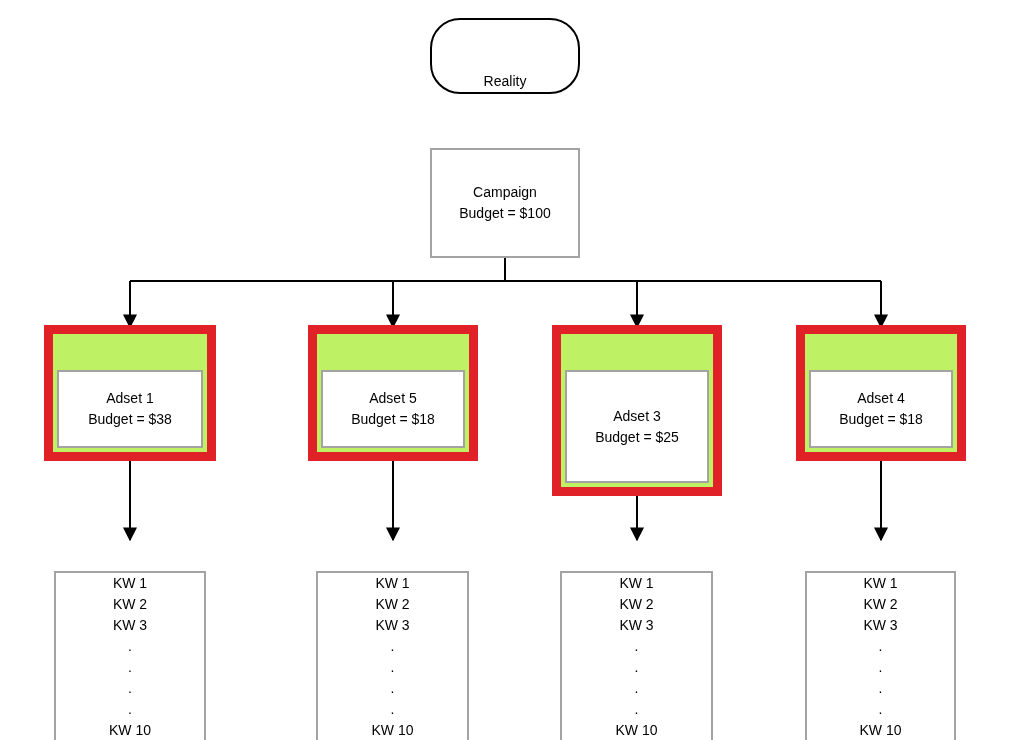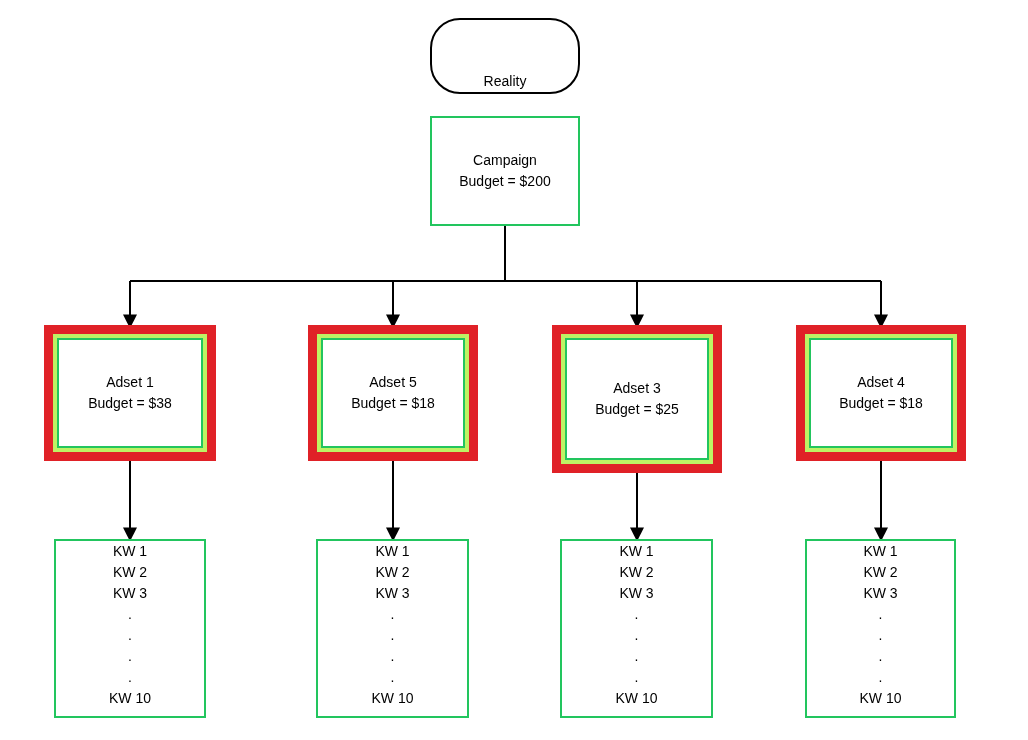--- a/index.html
+++ b/index.html
@@ -39,21 +39,22 @@
     line-height: 21px;
     text-align: center;
     white-space: nowrap;
   }
   .node-root {
     border: 2px solid #000000;
     border-radius: 30px;
     justify-content: flex-end;
   }
   .node-box {
-    border: 2px solid #22c55e;
+    border: 2px solid #a3a3a3;
+    margin-top: 32px;
   }
   .node-line {
     display: block;
   }
   
   .highlight-frame {
     position: absolute;
     box-sizing: border-box;
     border: 9px solid #e02127;
     background: #bef264;
@@ -103,38 +104,38 @@
     <path d="M 637 461 L 637 540" stroke="#000000" stroke-width="2" fill="none" marker-end="url(#arrow)"></path>
     <path d="M 881 461 L 881 540" stroke="#000000" stroke-width="2" fill="none" marker-end="url(#arrow)"></path>
   </svg>
 
   <div class="node node-root" style="left:430px; top:18px; width:150px; height:76px;">
     <span class="node-line">Reality</span>
   </div>
 
   <div class="node node-box" style="left:430px; top:116px; width:150px; height:110px;">
     <span class="node-line">Campaign</span>
-    <span class="node-line">Budget = $200</span>
+    <span class="node-line">Budget = $100</span>
   </div>
 
   <div class="highlight-frame" style="left:44px; top:325px; width:172px; height:136px;">
     <div class="node node-box">
       <span class="node-line">Adset 1</span>
       <span class="node-line">Budget = $38</span>
     </div>
   </div>
 
   <div class="highlight-frame" style="left:308px; top:325px; width:170px; height:136px;">
     <div class="node node-box">
       <span class="node-line">Adset 5</span>
       <span class="node-line">Budget = $18</span>
     </div>
   </div>
 
-  <div class="highlight-frame" style="left:552px; top:325px; width:170px; height:148px;">
+  <div class="highlight-frame" style="left:552px; top:325px; width:170px; height:171px;">
     <div class="node node-box">
       <span class="node-line">Adset 3</span>
       <span class="node-line">Budget = $25</span>
     </div>
   </div>
 
   <div class="highlight-frame" style="left:796px; top:325px; width:170px; height:136px;padding-left:48px;">
     <div class="node node-box">
       <span class="node-line">Adset 4</span>
       <span class="node-line">Budget = $18</span>

